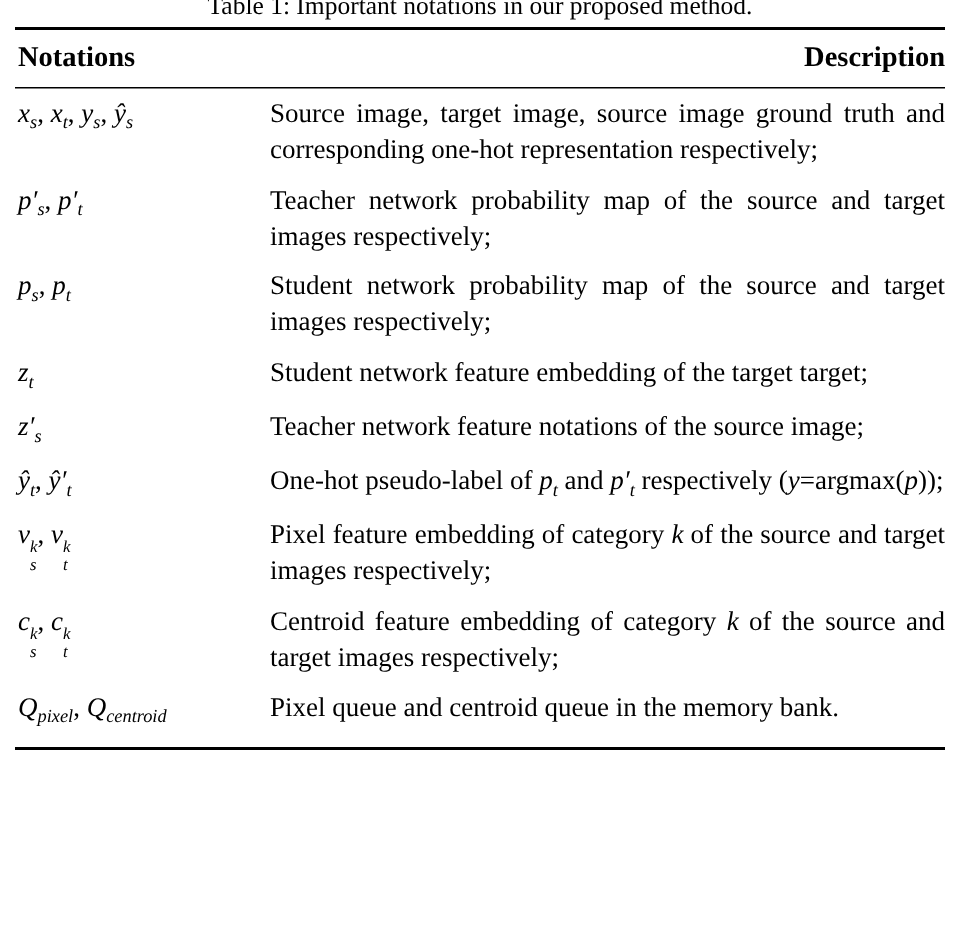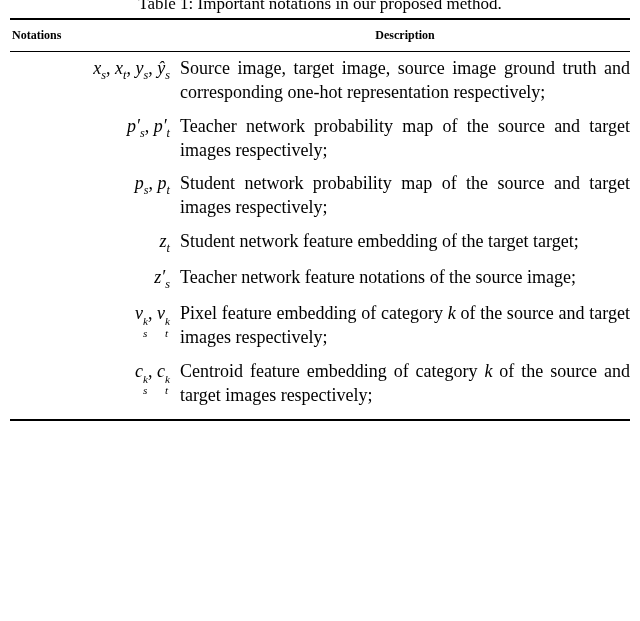--- a/index.html
+++ b/index.html
@@ -1,24 +1,24 @@
 <!DOCTYPE html>
 <html lang="en"><head>
 <meta charset="utf-8">
 <style>
   html,body{margin:0;padding:0;}
   body{width:640px;height:621px;background:#ffffff;color:#000000;font-family:"Liberation Serif",serif;overflow:hidden;}
   .page{padding:0 10px;}
   .caption{margin-top:-6px;text-align:center;font-size:17px;white-space:nowrap;}
   table.ntable{border-collapse:collapse;width:620px;margin-top:4px;border-top:2.5px solid #000;border-bottom:2.5px solid #000;}
-  thead th{border-bottom:1.8px solid #000;font-size:12px;font-weight:bold;padding:8px 0;}
+  thead th{border-bottom:1.8px solid #000;font-size:19px;font-weight:bold;padding:8px 0;}
   th.th-not{text-align:left;width:168px;padding-left:2px;}
-  th.th-desc{text-align:center;}
+  th.th-desc{text-align:right;}
   td{vertical-align:top;font-size:18px;line-height:1.35;padding:4px 0 5px;}
-  td.notation{padding-left:2px;padding-right:10px;white-space:nowrap;text-align:right;}
+  td.notation{padding-left:2px;padding-right:10px;white-space:nowrap;}
   td.desc{text-align:justify;hyphens:auto;}
   tbody tr:last-child td{padding-bottom:12px;}
   .notation i,.math i{font-style:italic;}
   sub,sup{font-size:0.68em;font-style:italic;}
   .stack{display:inline-flex;flex-direction:column;align-items:flex-start;font-size:0.62em;line-height:1.05;font-style:italic;vertical-align:-0.55em;}
 </style>
 </head>
 <body>
 
 <div class="page">
@@ -45,34 +45,42 @@
         </tr>
         <tr>
           <td class="notation"><i>z</i><sub>t</sub></td>
           <td class="desc">Student network feature embedding of the target target;</td>
         </tr>
         <tr>
           <td class="notation"><i>z</i><i>′</i><sub>s</sub></td>
           <td class="desc">Teacher network feature notations of the source image;</td>
         </tr>
         <tr>
+          <td class="notation"><i>ŷ</i><sub>t</sub>, <i>ŷ</i><i>′</i><sub>t</sub></td>
+          <td class="desc">One-hot pseudo-label of <span class="math"><i>p</i><sub>t</sub></span> and <span class="math"><i>p</i><i>′</i><sub>t</sub></span> respectively (<span class="math"><i>y</i></span>=argmax(<span class="math"><i>p</i></span>));</td>
+        </tr>
+        <tr>
           <td class="notation"><i>v</i><span class="stack">
               <span>k</span>
               <span>s</span>
             </span>, <i>v</i><span class="stack">
               <span>k</span>
               <span>t</span>
             </span></td>
           <td class="desc">Pixel feature embedding of category <span class="math"><i>k</i></span> of the source and target images respectively;</td>
         </tr>
         <tr>
           <td class="notation"><i>c</i><span class="stack">
               <span>k</span>
               <span>s</span>
             </span>, <i>c</i><span class="stack">
               <span>k</span>
               <span>t</span>
             </span></td>
           <td class="desc">Centroid feature embedding of category <span class="math"><i>k</i></span> of the source and target images respectively;</td>
         </tr>
+        <tr>
+          <td class="notation"><i>Q</i><sub>pixel</sub>, <i>Q</i><sub>centroid</sub></td>
+          <td class="desc">Pixel queue and centroid queue in the memory bank.</td>
+        </tr>
       </tbody>
   </table>
 </div>
 
 </body></html>

